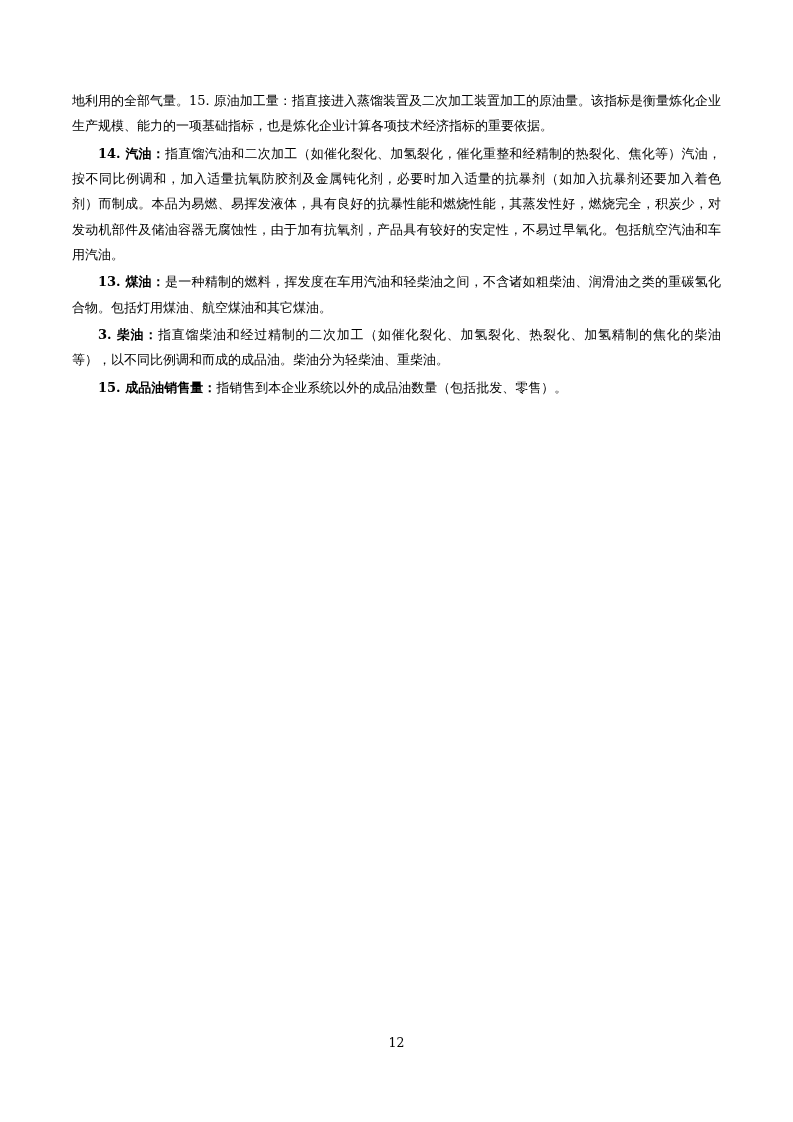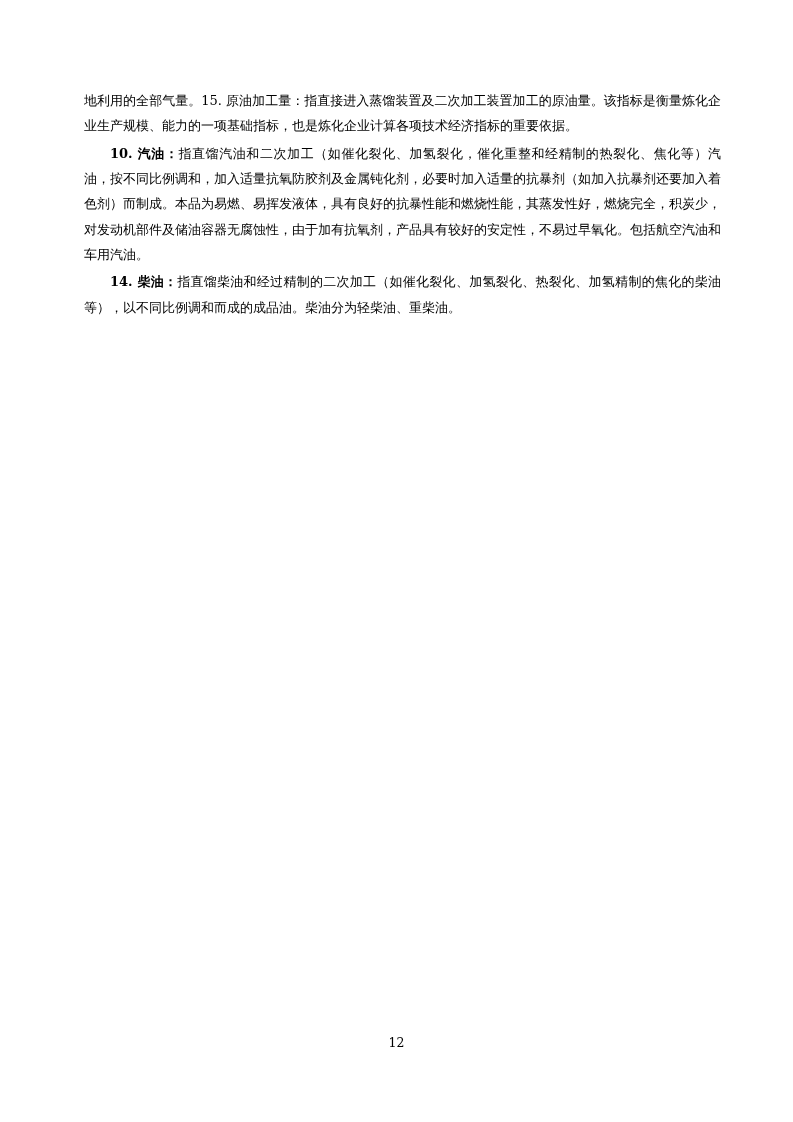--- a/index.html
+++ b/index.html
@@ -18,21 +18,21 @@
     font-family: "DejaVu Serif", "Liberation Serif", serif;
     color: #000000;
   }
   .doc-body {
     font-size: 13.0px;
     line-height: 1.95;
     text-align: justify;
     text-justify: inter-ideograph;
   }
   p.para {
-    margin: 0 0 2px 12px;
+    margin: 0 0 2px 0;
   }
   p.indent {
     text-indent: 2em;
   }
   .term {
     font-weight: bold;
   }
   .page-number {
     position: absolute;
     left: 0;
@@ -44,24 +44,26 @@
   }
 </style>
 </head>
 <body>
 
 <div class="page">
   <div class="doc-body">
 
     <p class="para"><span>地利用的全部气量。15. 原油加工量：指直接进入蒸馏装置及二次加工装置加工的原油量。该指标是衡量炼化企业生产规模、能力的一项基础指标，也是炼化企业计算各项技术经济指标的重要依据。</span></p>
 
-    <p class="para indent"><span class="term">10. 汽油：</span><span>指直馏汽油和二次加工（如催化裂化、加氢裂化，催化重整和经精制的热裂化、焦化等）汽油，按不同比例调和，加入适量抗氧防胶剂及金属钝化剂，必要时加入适量的抗暴剂（如加入抗暴剂还要加入着色剂）而制成。本品为易燃、易挥发液体，具有良好的抗暴性能和燃烧性能，其蒸发性好，燃烧完全，积炭少，对发动机部件及储油容器无腐蚀性，由于加有抗氧剂，产品具有较好的安定性，不易过早氧化。包括航空汽油和车用汽油。</span></p>
+    <p class="para indent"><span class="term">14. 汽油：</span><span>指直馏汽油和二次加工（如催化裂化、加氢裂化，催化重整和经精制的热裂化、焦化等）汽油，按不同比例调和，加入适量抗氧防胶剂及金属钝化剂，必要时加入适量的抗暴剂（如加入抗暴剂还要加入着色剂）而制成。本品为易燃、易挥发液体，具有良好的抗暴性能和燃烧性能，其蒸发性好，燃烧完全，积炭少，对发动机部件及储油容器无腐蚀性，由于加有抗氧剂，产品具有较好的安定性，不易过早氧化。包括航空汽油和车用汽油。</span></p>
 
+    <p class="para indent"><span class="term">13. 煤油：</span><span>是一种精制的燃料，挥发度在车用汽油和轻柴油之间，不含诸如粗柴油、润滑油之类的重碳氢化合物。包括灯用煤油、航空煤油和其它煤油。</span></p>
 
-    <p class="para indent"><span class="term">14. 柴油：</span><span>指直馏柴油和经过精制的二次加工（如催化裂化、加氢裂化、热裂化、加氢精制的焦化的柴油等），以不同比例调和而成的成品油。柴油分为轻柴油、重柴油。</span></p>
+    <p class="para indent"><span class="term">3. 柴油：</span><span>指直馏柴油和经过精制的二次加工（如催化裂化、加氢裂化、热裂化、加氢精制的焦化的柴油等），以不同比例调和而成的成品油。柴油分为轻柴油、重柴油。</span></p>
 
+    <p class="para indent"><span class="term">15. 成品油销售量：</span><span>指销售到本企业系统以外的成品油数量（包括批发、零售）。</span></p>
 
 
 
   </div>
 
   <div class="page-number">12</div>
 </div>
 
 </body></html>

